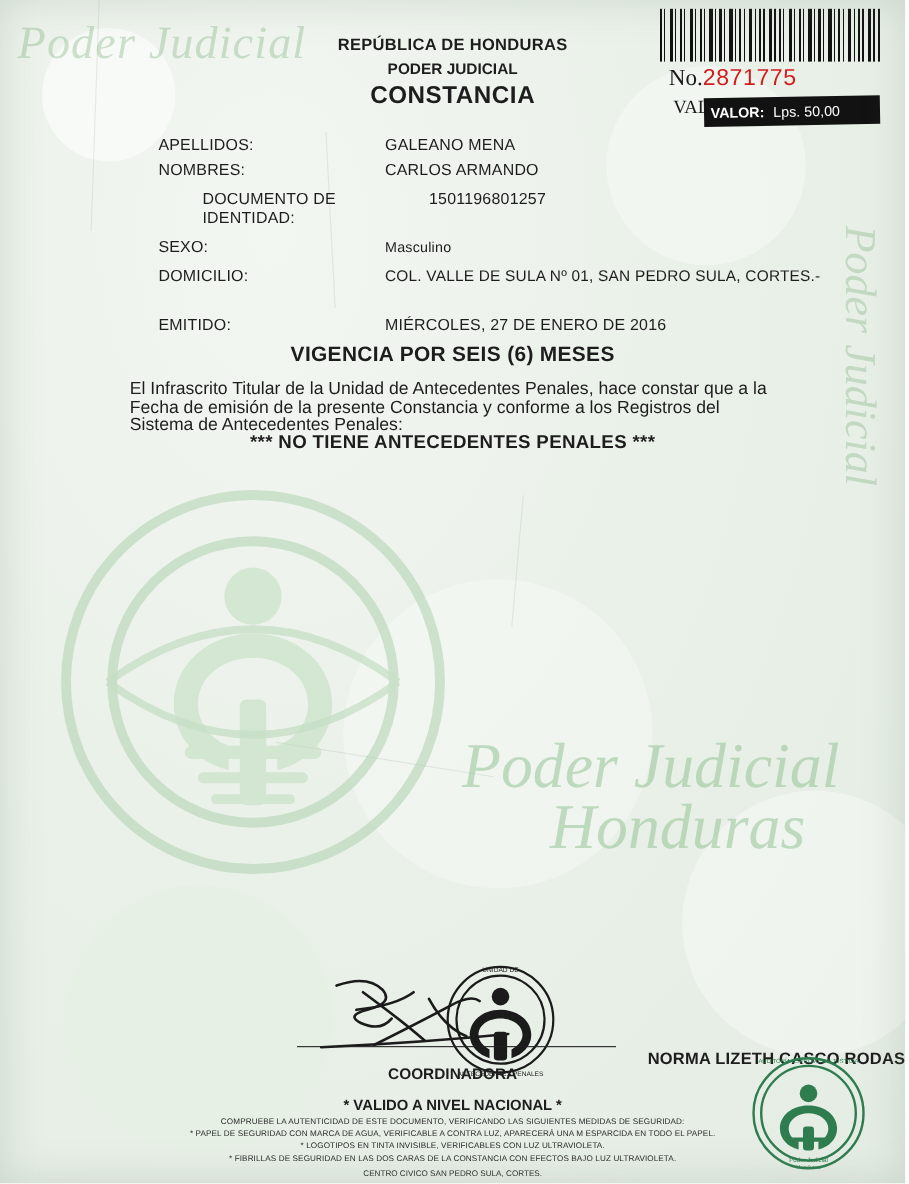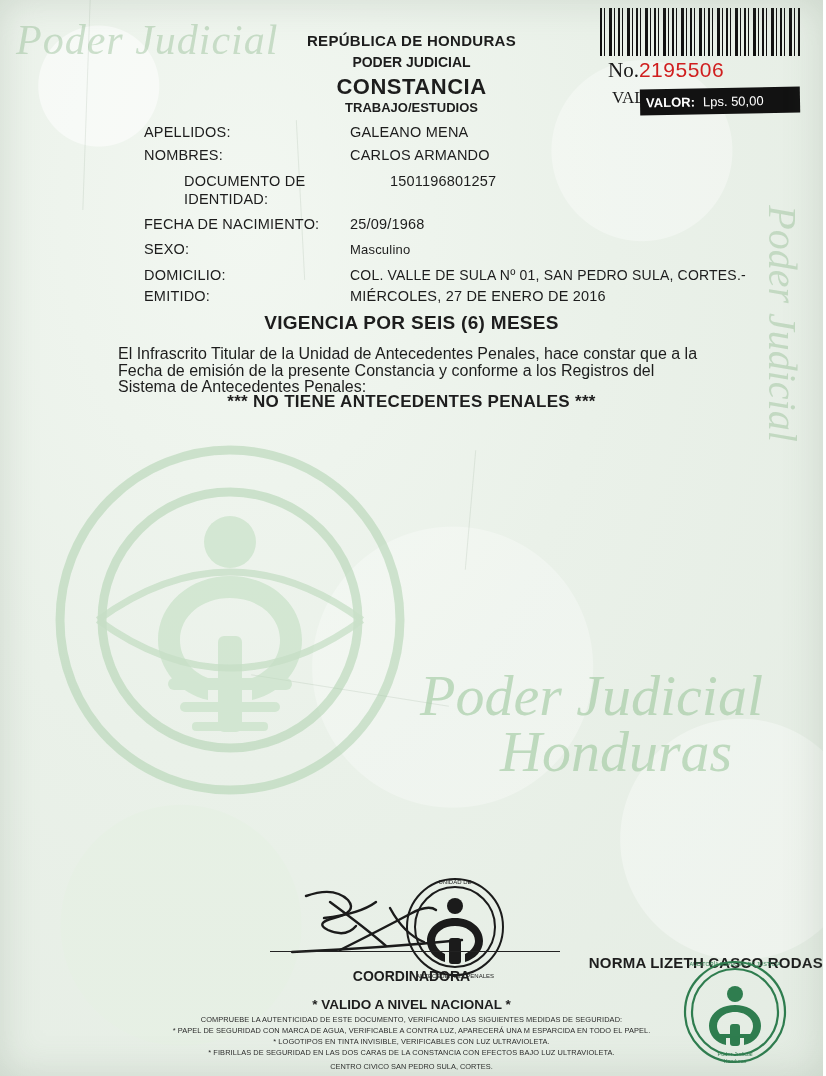--- a/index.html
+++ b/index.html
@@ -357,50 +357,45 @@
     <g fill="none" stroke="#a9cfa9" stroke-width="7" opacity="0.8">
       <path d="M58 190 q132 -96 264 0"></path>
       <path d="M58 190 q132 96 264 0"></path>
     </g>
   </svg>
 
   <div class="barcode-box">
     <div class="barcode"></div>
   </div>
   <div class="no-line">
-    <span class="lbl">No.</span><span class="num">2195506</span>
+    <span class="lbl">No.</span><span class="num">2871775</span>
   </div>
   <div class="valor-under">VALOR:</div>
   <div class="valor-stamp">
     <span>VALOR:</span>
     <span class="amt">Lps. 50,00</span>
   </div>
 
   <div class="hdr hdr-1">REPÚBLICA DE HONDURAS</div>
   <div class="hdr hdr-2">PODER JUDICIAL</div>
   <div class="hdr hdr-3">CONSTANCIA</div>
-  <div class="hdr hdr-4">TRABAJO/ESTUDIOS</div>
 
   <div class="fields">
     <div class="frow r2">
       <div class="flabel">APELLIDOS:</div>
       <div class="fvalue">GALEANO MENA</div>
     </div>
     <div class="frow r1">
       <div class="flabel">NOMBRES:</div>
       <div class="fvalue nombre">CARLOS ARMANDO</div>
     </div>
     <div class="frow r3">
       <div class="flabel">DOCUMENTO DE IDENTIDAD:</div>
       <div class="fvalue">1501196801257</div>
     </div>
-    <div class="frow r4">
-      <div class="flabel">FECHA DE NACIMIENTO:</div>
-      <div class="fvalue">25/09/1968</div>
-    </div>
     <div class="frow r5">
       <div class="flabel">SEXO:</div>
       <div class="fvalue sexo">Masculino</div>
     </div>
     <div class="frow r6">
       <div class="flabel">DOMICILIO:</div>
       <div class="fvalue dom">COL. VALLE DE SULA Nº 01, SAN PEDRO SULA, CORTES.-</div>
     </div>
   </div>
 

